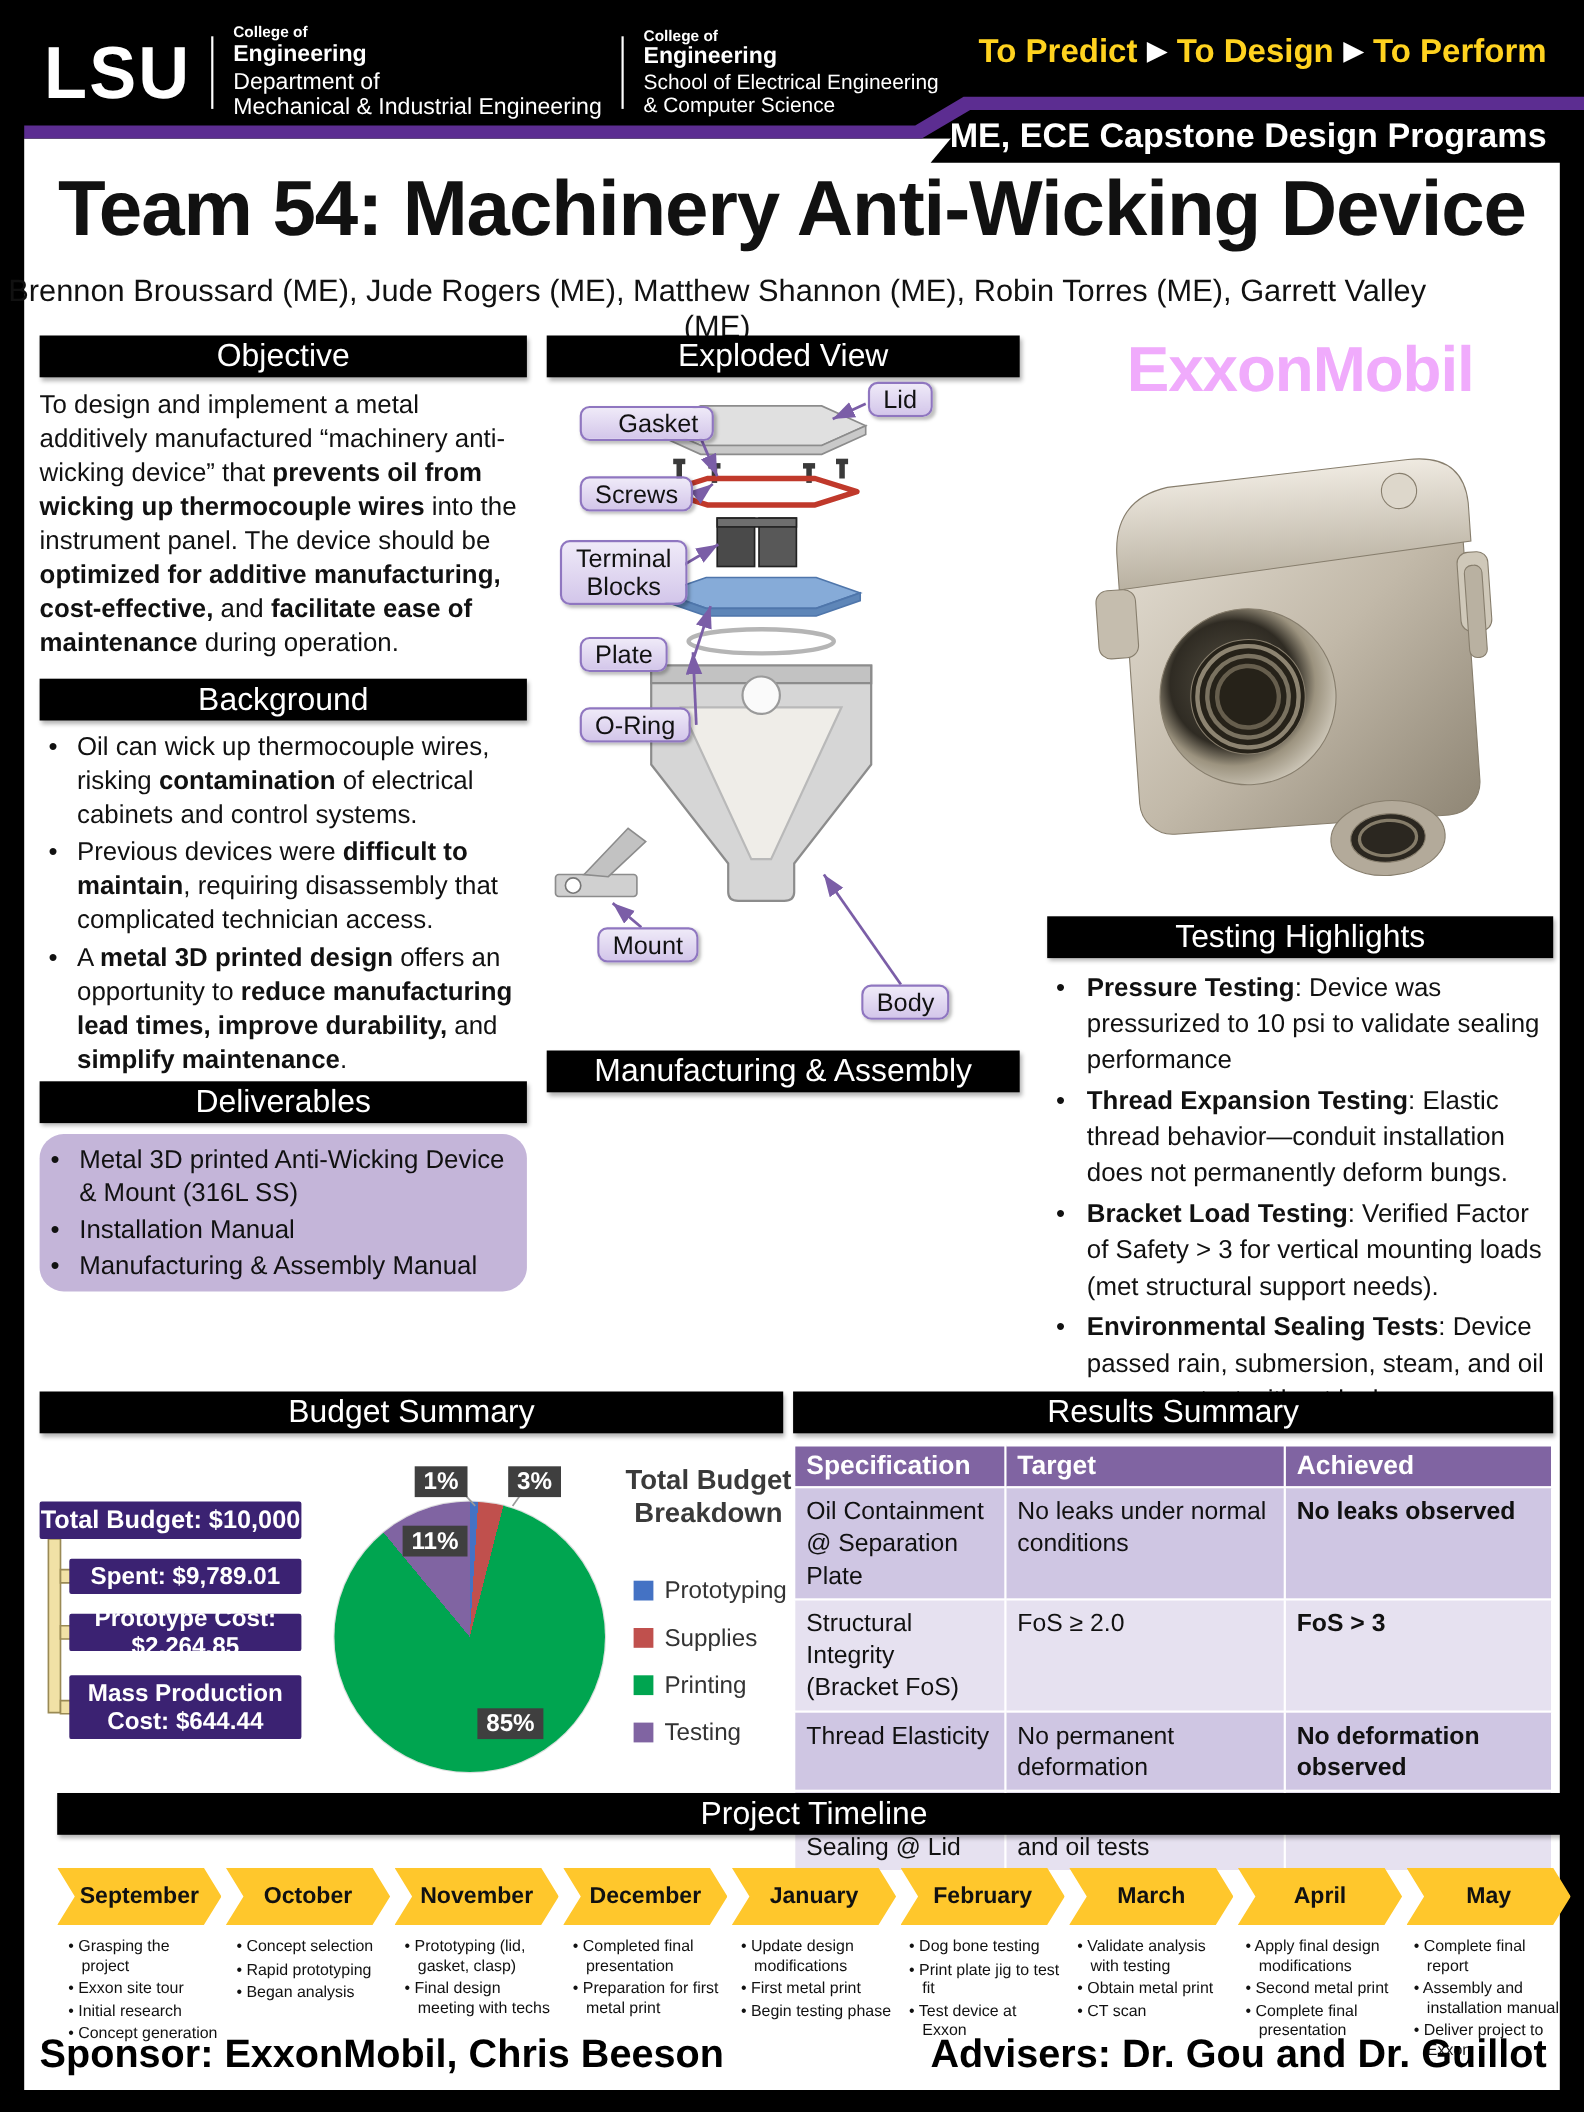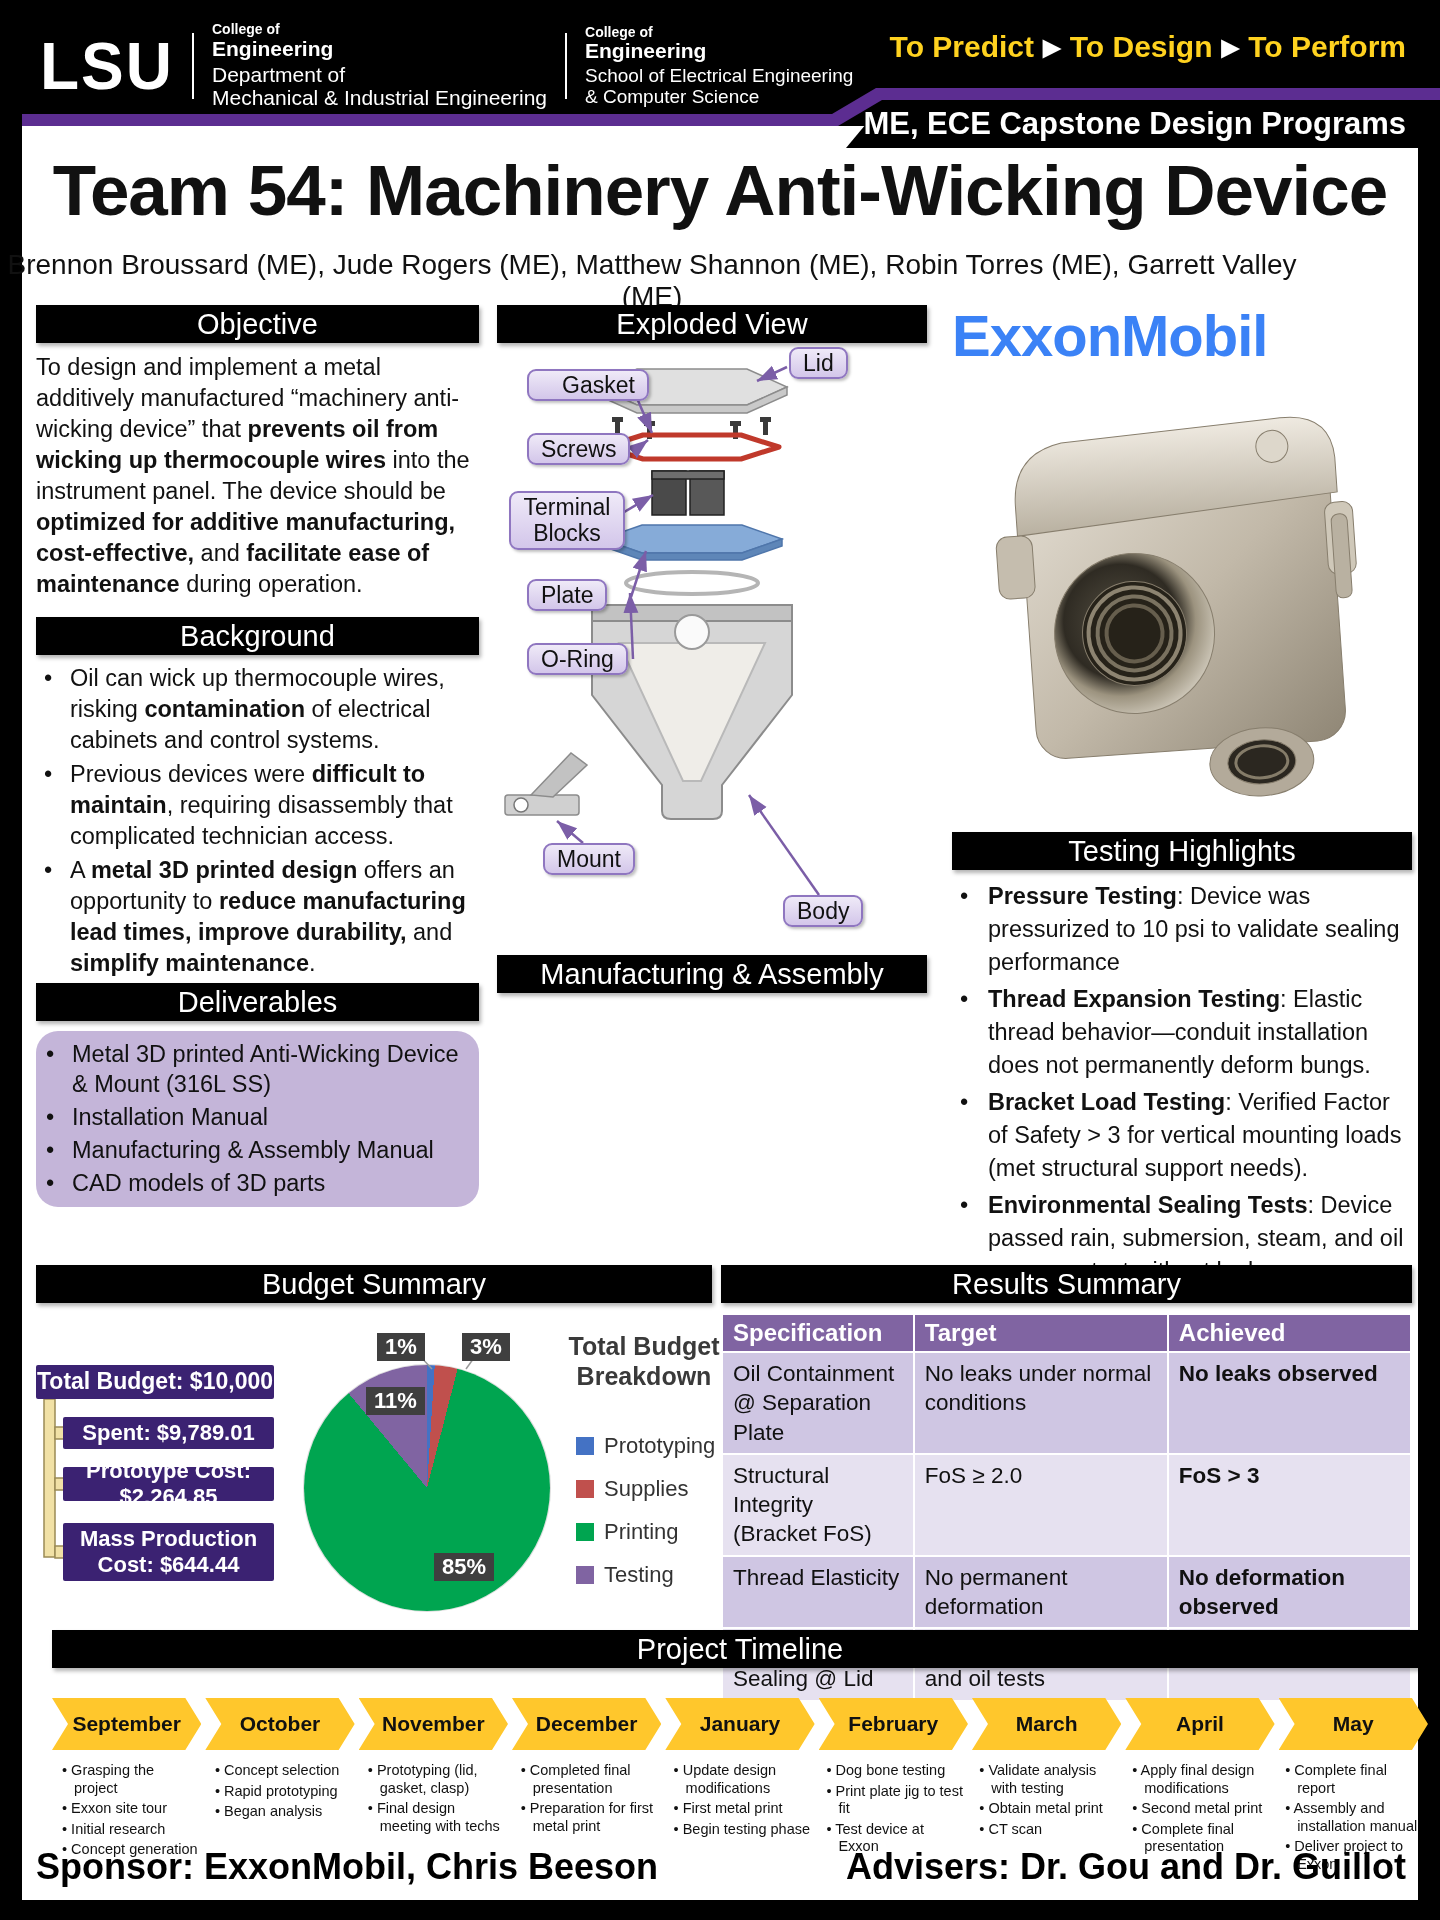--- a/index.html
+++ b/index.html
@@ -46,21 +46,21 @@
   .lbl-terminal{left:12px;top:148px;width:88px;}
   .lbl-plate{left:30px;top:236px;}
   .lbl-oring{left:30px;top:300px;}
   .lbl-mount{left:46px;top:500px;}
   .lbl-body{left:286px;top:552px;}
   .lbl-lid{left:292px;top:4px;}
   .mfg-list{margin-top:10px;font-size:23.5px;line-height:31px;color:#111;}
   .mfg-list .bullet{margin-bottom:6px;padding-left:30px;}
 
   .col-right{top:302px;left:952px;width:460px;}
-  .exxon{font-size:58px;font-weight:800;color:#3b82f6;letter-spacing:-1px;}
+  .exxon{text-align:center;font-size:58px;font-weight:800;color:#f0abfc;letter-spacing:-1px;}
   .photo{position:relative;margin:6px 0 0 30px;}
   .col-right .secbar{margin-top:8px;}
   .tlist{margin-top:10px;font-size:23.5px;line-height:33px;color:#111;}
   .tlist .bullet{margin-bottom:4px;padding-left:36px;}
 
   
   .budget{top:1265px;left:36px;width:676px;height:395px;}
   .bbox{position:absolute;background:#3B2272;color:#fff;text-align:center;font-size:22px;font-weight:600;display:flex;align-items:center;justify-content:center;line-height:1.2;border-radius:2px;}
   .b0{left:0;top:100px;width:238px;height:34px;font-size:23px;}
   .b1{left:27px;top:152px;width:211px;height:32px;}
@@ -145,21 +145,20 @@
     <div class="blist">
         <div class="bullet"><span>Oil can wick up thermocouple wires, risking </span><span style="font-weight: bold;">contamination</span><span> of electrical cabinets and control systems.</span></div>
         <div class="bullet"><span>Previous devices were </span><span style="font-weight: bold;">difficult to maintain</span><span>, requiring disassembly that complicated technician access.</span></div>
         <div class="bullet"><span>A </span><span style="font-weight: bold;">metal 3D printed design</span><span> offers an opportunity to </span><span style="font-weight: bold;">reduce manufacturing lead times, improve durability,</span><span> and </span><span style="font-weight: bold;">simplify maintenance</span><span>.</span></div>
       </div>
     <div class="secbar bg3">Deliverables</div>
     <div class="purplebox">
         <div class="bullet">Metal 3D printed Anti-Wicking Device &amp; Mount (316L SS)</div>
         <div class="bullet">Installation Manual</div>
         <div class="bullet">Manufacturing &amp; Assembly Manual</div>
-        <div class="bullet">CAD models of 3D parts</div>
       </div>
   </div>
 
   <div class="z col-mid">
     <div class="secbar">Exploded View</div>
     <div class="exploded">
       <svg width="430" height="612" viewBox="0 0 430 612">
         <defs>
           <marker id="arr" markerWidth="10" markerHeight="8" refX="8" refY="3" orient="auto">
               <path d="M0,0 L8,3 L0,6 Z" fill="#7B5EA7"></path>

